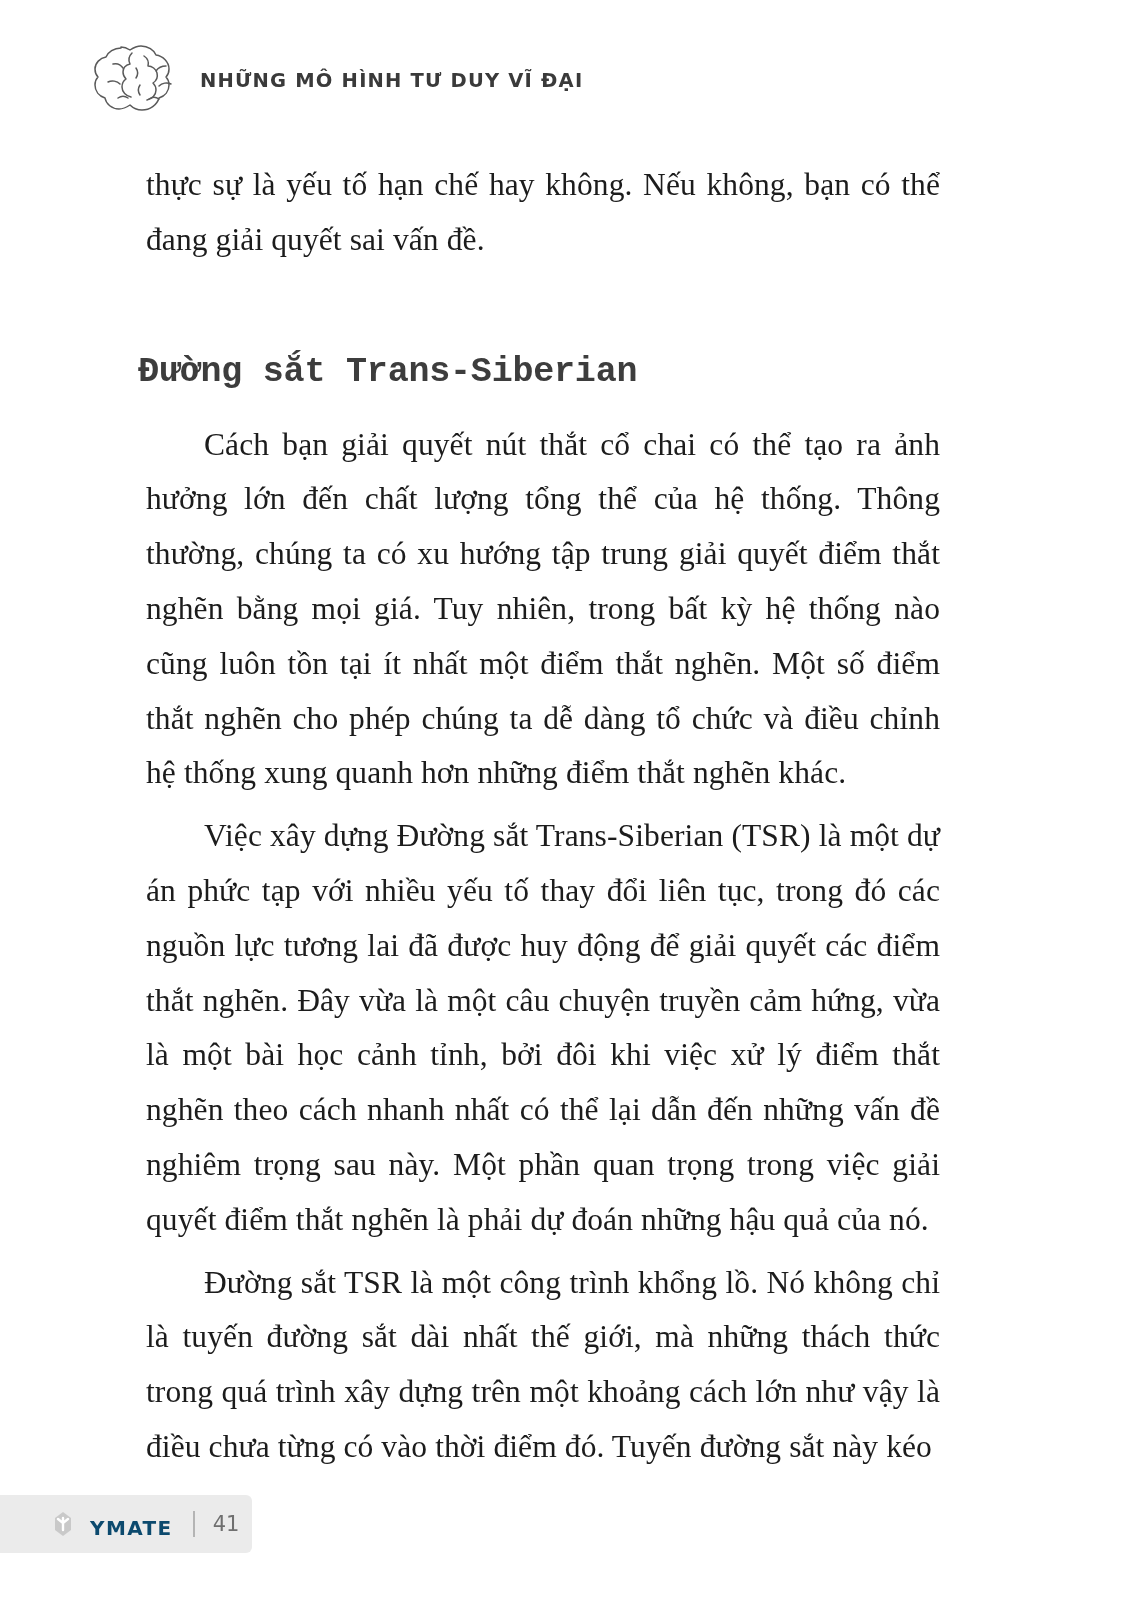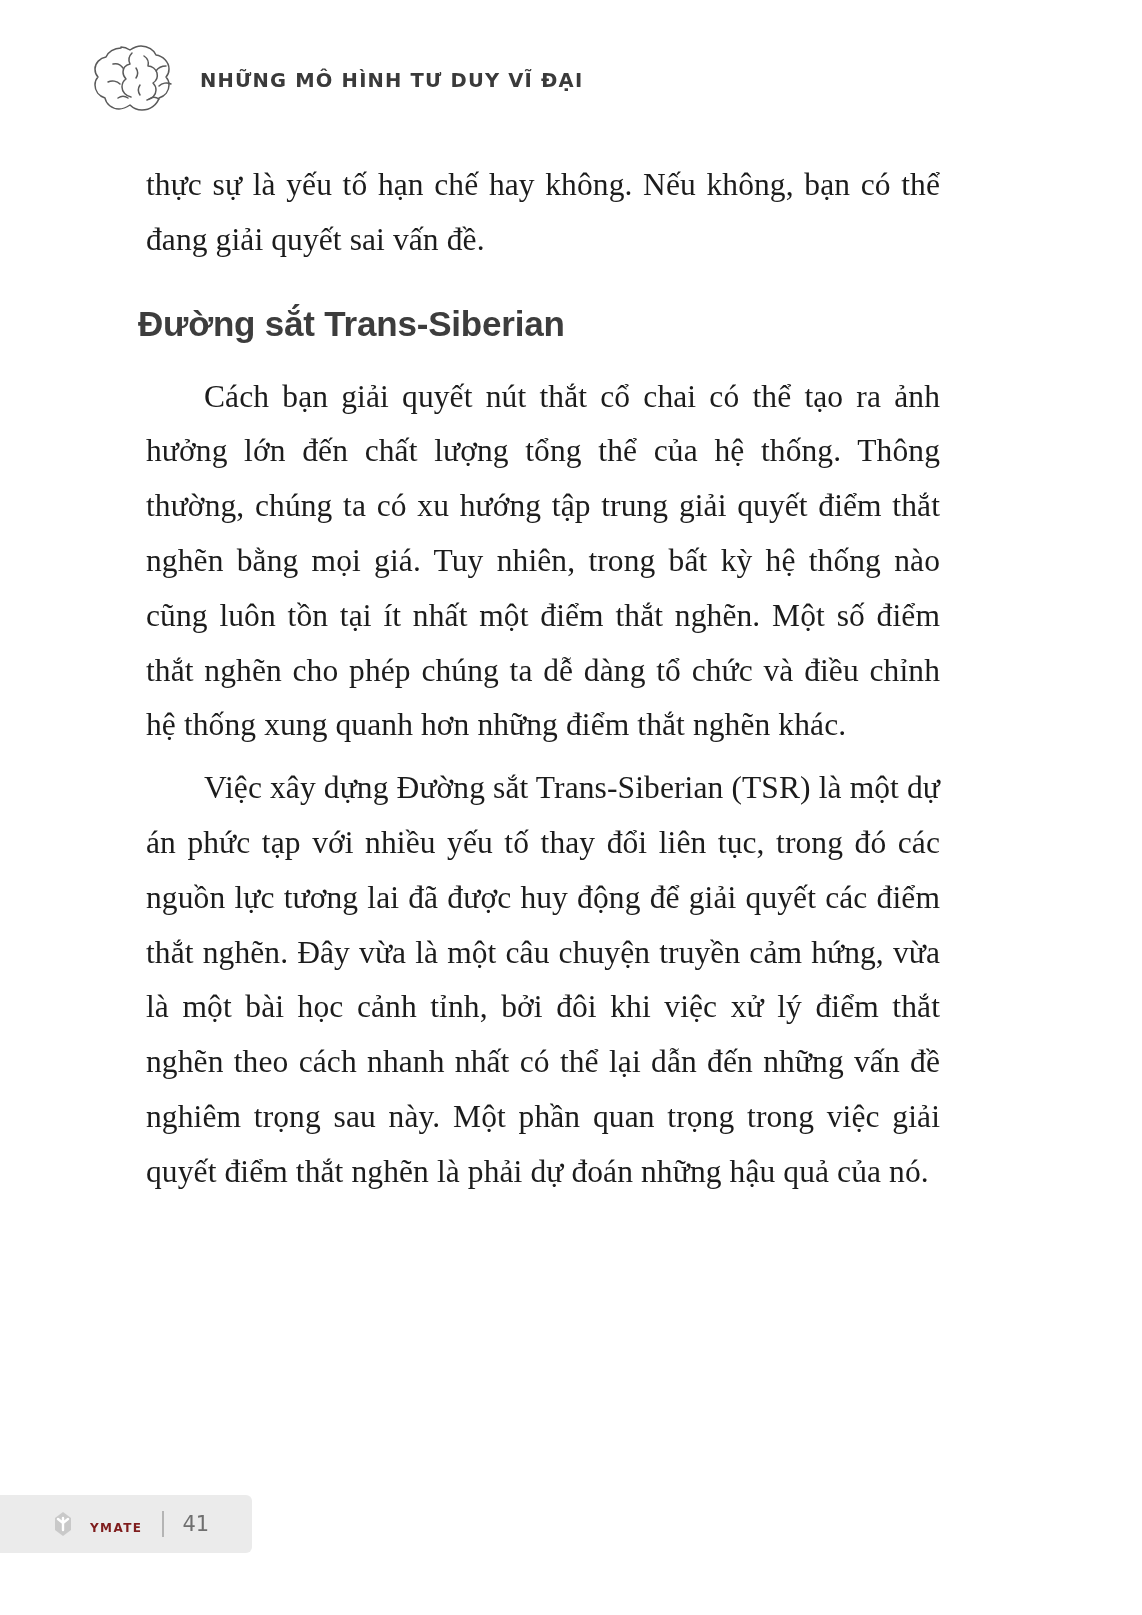--- a/index.html
+++ b/index.html
@@ -59,25 +59,25 @@
     letter-spacing: 0.1px;
   }
   p.body.indent {
     text-indent: 58px;
   }
   .para-gap-1 { margin-top: 0; }
   .para-gap-2 { margin-top: 38px; }
   .para-gap-3 { margin-top: 36px; }
 
   h2.section-heading {
-    font-family: Liberation Sans, sans-serif;
+    font-family: Liberation Mono, monospace;
     font-weight: bold;
     font-size: 35px;
     color: #3d3d3d;
-    margin: 36px 0 26px 0;
+    margin: 84px 0 26px 0;
     letter-spacing: -0.2px;
   }
 
   
   .footer {
     position: absolute;
     left: 0;
     bottom: 62px;
     width: 252px;
     height: 58px;
@@ -90,23 +90,23 @@
     gap: 12px;
   }
   .logo-mark {
     width: 30px;
     height: 30px;
     flex: 0 0 auto;
   }
   .logo-text {
     font-family: "DejaVu Sans", sans-serif;
     font-weight: bold;
-    font-size: 12px;
+    font-size: 20px;
     letter-spacing: 1.4px;
-    color: #7f1d1d;
+    color: #0c4a6e;
     margin-top: 7px;
   }
   .footer-divider {
     width: 2px;
     height: 26px;
     background: #b4b4b4;
     margin: 0 6px 0 8px;
   }
   .page-number {
     font-family: "DejaVu Sans", sans-serif;
@@ -134,20 +134,21 @@
     <div class="header-title">NHỮNG MÔ HÌNH TƯ DUY VĨ ĐẠI</div>
   </div>
 
   <div class="content">
     <p class="body para-gap-1">thực sự là yếu tố hạn chế hay không. Nếu không, bạn có thể đang giải quyết sai vấn đề.</p>
 
     <h2 class="section-heading">Đường sắt Trans-Siberian</h2>
 
     <p class="body indent">Cách bạn giải quyết nút thắt cổ chai có thể tạo ra ảnh hưởng lớn đến chất lượng tổng thể của hệ thống. Thông thường, chúng ta có xu hướng tập trung giải quyết điểm thắt nghẽn bằng mọi giá. Tuy nhiên, trong bất kỳ hệ thống nào cũng luôn tồn tại ít nhất một điểm thắt nghẽn. Một số điểm thắt nghẽn cho phép chúng ta dễ dàng tổ chức và điều chỉnh hệ thống xung quanh hơn những điểm thắt nghẽn khác.</p>
     <p class="body indent para-gap-2">Việc xây dựng Đường sắt Trans-Siberian (TSR) là một dự án phức tạp với nhiều yếu tố thay đổi liên tục, trong đó các nguồn lực tương lai đã được huy động để giải quyết các điểm thắt nghẽn. Đây vừa là một câu chuyện truyền cảm hứng, vừa là một bài học cảnh tỉnh, bởi đôi khi việc xử lý điểm thắt nghẽn theo cách nhanh nhất có thể lại dẫn đến những vấn đề nghiêm trọng sau này. Một phần quan trọng trong việc giải quyết điểm thắt nghẽn là phải dự đoán những hậu quả của nó.</p>
+    <p class="body indent para-gap-3">Đường sắt TSR là một công trình khổng lồ. Nó không chỉ là tuyến đường sắt dài nhất thế giới, mà những thách thức trong quá trình xây dựng trên một khoảng cách lớn như vậy là điều chưa từng có vào thời điểm đó. Tuyến đường sắt này kéo</p>
   </div>
 
   <div class="footer">
     <span class="logo-mark">
       <svg viewBox="0 0 30 30" width="30" height="30">
         <path d="M15 3 L23 9 L23 21 L15 27 L7 21 L7 9 Z" fill="#c9c9c9"></path>
         <path d="M15 9 L15 21 M15 14 L10 10 M15 14 L20 10" stroke="#ffffff" stroke-width="2.4" fill="none" stroke-linecap="round"></path>
       </svg>
     </span>
     <span class="logo-text">YMATE</span>

